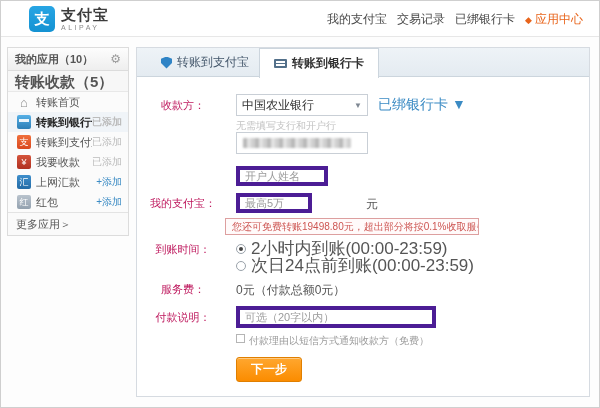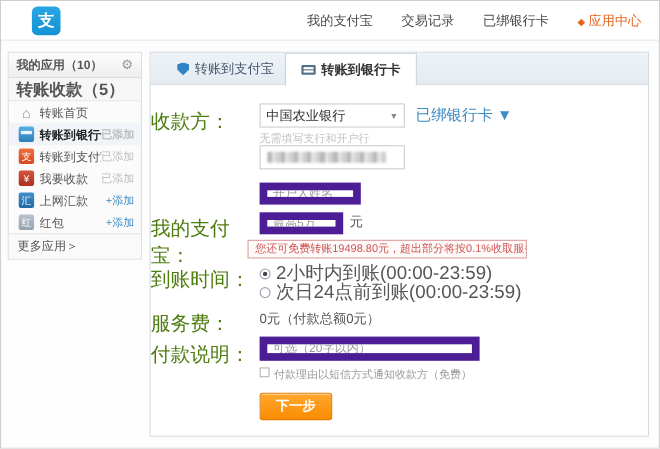--- a/index.html
+++ b/index.html
@@ -7,21 +7,21 @@
   body { font-family:"Liberation Sans","DejaVu Sans",sans-serif; background:#fff; color:#333; }
   .screen { position:relative; width:600px; height:408px; background:#fdfdfd; box-shadow:inset 0 0 0 1px #cfcfcf; }
 
   
   .topbar { position:absolute; left:1px; top:1px; right:1px; height:36px; background:#fff; border-bottom:1px solid #e7e7e7; }
   .logo { position:absolute; left:28px; top:5px; display:flex; align-items:center; }
   .logo-mark { width:26px; height:26px; border-radius:5px; background:linear-gradient(#27a5e4,#1492d2); color:#fff; font-size:15px; font-weight:bold; display:flex; align-items:center; justify-content:center; }
   .logo-text { margin-left:6px; line-height:1; }
   .logo-cn { font-size:15px; font-weight:bold; color:#3c3c3c; letter-spacing:1px; }
   .logo-en { font-size:7px; color:#8a8a8a; letter-spacing:2.5px; margin-top:2px; }
-  .topnav { position:absolute; right:16px; top:0; height:36px; display:flex; align-items:center; gap:26px; font-size:12px; color:#4a4a4a; }
+  .topnav { position:absolute; right:16px; top:0; height:36px; display:flex; align-items:center; gap:10px; font-size:12px; color:#4a4a4a; }
   .topnav .nav-item { cursor:pointer; }
   .topnav .nav-item.accent { color:#e8641b; }
   .topnav .diamond { font-size:9px; margin-right:3px; color:#e8641b; }
 
   
   .sidebar { position:absolute; left:7px; top:47px; width:122px; background:#fbfbfb; border:1px solid #dcdcdc; }
   .sb-head { height:23px; display:flex; align-items:center; justify-content:space-between; padding:0 7px; background:linear-gradient(#fdfdfd,#eeeeee); border-bottom:1px solid #dcdcdc; font-size:11px; font-weight:bold; color:#555; }
   .gear { color:#9b9b9b; font-size:12px; cursor:pointer; }
   .sb-section { height:21px; line-height:21px; padding:0 7px; font-size:15px; font-weight:bold; color:#555; border-bottom:1px solid #e8e8e8; background:#f7f7f7; }
   .sb-item { height:20px; display:flex; align-items:center; padding:0 6px 0 9px; font-size:11px; color:#555; cursor:pointer; }
@@ -46,27 +46,27 @@
   .tab1 { left:10px; }
   .tab2 { left:122px; background:#fff; border:1px solid #ccd5dd; border-bottom:none; height:30px; font-weight:bold; color:#333; }
   .shield { width:11px; height:12px; background:#2f84c6; clip-path:polygon(50% 0,100% 18%,100% 55%,50% 100%,0 55%,0 18%); }
   .tabcard { width:13px; height:9px; background:#53708a; border-radius:1px; position:relative; }
   .tabcard::after { content:""; position:absolute; left:2px; right:2px; top:2px; height:1.5px; background:#fff; box-shadow:0 3px 0 #fff; }
   .records { position:absolute; right:10px; top:8px; font-size:11px; color:#3b8bc4; cursor:pointer; }
   .records .sep { color:#c6cdd4; margin-left:6px; }
 
   
   .row { position:absolute; left:0; right:0; }
-  .flabel { position:absolute; left:0; width:92px; text-align:left; font-size:18px; color:#4d7c0f; }
+  .flabel { position:absolute; left:0; width:92px; text-align:center; font-size:11px; color:#be185d; }
   .fbody { position:absolute; left:99px; right:8px; }
   .selectbox { width:132px; height:22px; border:1px solid #c9cfd6; background:#fff; font-size:12px; color:#333; display:flex; align-items:center; padding:0 5px; justify-content:space-between; cursor:pointer; }
   .caret { font-size:8px; color:#7f8893; }
   .bluelink { font-size:14px; color:#3b8bc4; cursor:pointer; white-space:nowrap; }
   .hint { font-size:10px; color:#c2c2c2; }
-  .textinput { height:20px; border:7px solid #4c1d95; background:#fff; font-size:11px; color:#333; padding:0 5px; font-family:inherit; }
+  .textinput { height:20px; border:4px solid #4c1d95; background:#fff; font-size:11px; color:#333; padding:0 5px; font-family:inherit; }
   .textinput::placeholder { color:#9b9b9b; opacity:1; }
   .acct { width:132px; height:22px; border:1px solid #c9cfd6; background:#fff; display:flex; align-items:center; padding:0 6px; cursor:text; }
   .mosaic { width:108px; height:10px; filter:blur(1.2px); background:repeating-linear-gradient(90deg,#b9b9b9 0 4px,#e3e3e3 4px 8px,#cfcfcf 8px 12px); border-radius:1px; }
   .unit { font-size:12px; color:#555; margin-left:6px; }
   .notice { position:absolute; left:88px; right:110px; height:17px; border:1px solid #dd9f9f; background:#fffafa; color:#cd5552; font-size:10px; line-height:15px; padding:0 6px; white-space:nowrap; overflow:hidden; }
   .radio-line { display:flex; align-items:center; gap:5px; font-size:17px; color:#555; height:15px; cursor:pointer; }
   .radio { width:10px; height:10px; border:1px solid #9aa2aa; border-radius:50%; background:#fff; position:relative; flex:none; }
   .radio.sel::after { content:""; position:absolute; left:2px; top:2px; width:4px; height:4px; border-radius:50%; background:#444; }
   .fee-text { font-size:12px; color:#555; }
   .chk-line { display:flex; gap:4px; font-size:10px; color:#9b9b9b; cursor:pointer; }
@@ -74,20 +74,24 @@
   .nextbtn { position:absolute; left:99px; width:66px; height:25px; border:1px solid #e07f00; border-radius:3px; background:linear-gradient(#ffa72f,#fb8c00); color:#fff; font-size:12px; font-weight:bold; font-family:inherit; cursor:pointer; box-shadow:inset 0 1px 0 rgba(255,255,255,.4); }
 </style>
 </head>
 <body>
 
 <div class="screen">
 
   <div class="topbar">
     <div class="logo">
       <div class="logo-mark">支</div>
+      <div class="logo-text">
+        <div class="logo-cn">支付宝</div>
+        <div class="logo-en">ALIPAY</div>
+      </div>
     </div>
     <div class="topnav">
       <span class="nav-item">我的支付宝</span>
       <span class="nav-item">交易记录</span>
       <span class="nav-item">已绑银行卡</span>
       <span class="nav-item accent"><span class="diamond">◆</span><span>应用中心</span></span>
     </div>
   </div>
 
   <div class="sidebar">
@@ -167,21 +171,21 @@
     </div>
 
     <div class="row" style="top:118px;">
       <div class="fbody">
         <input class="textinput" style="width: 92px;" placeholder="开户人姓名">
       </div>
     </div>
 
     <div class="row" style="top:145px;">
       <div class="flabel" style="top:3px;">我的支付宝：</div>
-      <div class="fbody" style="display:flex; align-items:flex-start;">
+      <div class="fbody" style="display:flex; align-items:flex-end;gap:48px;">
         <input class="textinput" style="width: 76px;" placeholder="最高5万">
         <span class="unit">元</span>
       </div>
     </div>
 
     <div class="notice" style="top:170px;">您还可免费转账19498.80元，超出部分将按0.1%收取服务费，最低为1元。</div>
 
     <div class="row" style="top:193px;">
       <div class="flabel" style="top:1px;">到账时间：</div>
       <div class="fbody">

